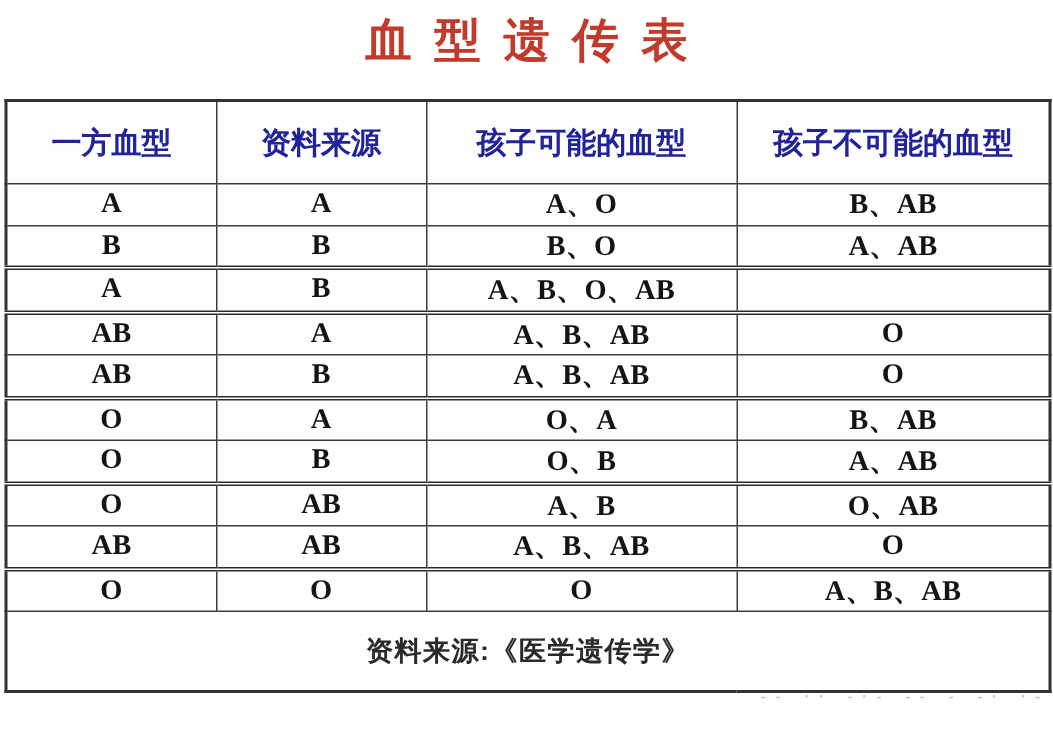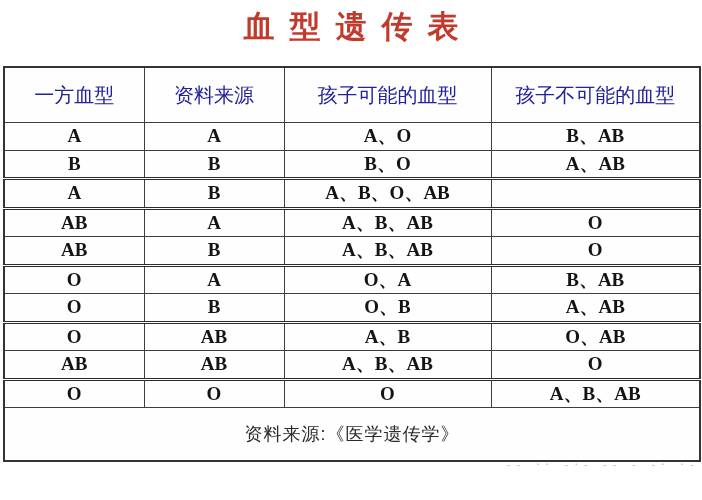--- a/index.html
+++ b/index.html
@@ -43,39 +43,39 @@
     text-align:center;
     vertical-align:middle;
     padding:0;
   }
   table.blood{border:2px solid #333;}
 
   thead th{
     height:54px;
     color:#22229a;
     font-size:20px;
-    font-weight:normal;
+    font-weight:bold;
     font-family:"Liberation Sans","DejaVu Sans",sans-serif;
   }
   tbody td{
     height:26.5px;
     color:#141414;
     font-size:19px;
     font-weight:bold;
     font-family:"Liberation Serif","DejaVu Serif",serif;
   }
   tbody tr.group-end td{
     border-bottom:3px double #2b2b2b;
   }
   tfoot td{
     height:52px;
     text-align:left;
     padding-left:30px;
     font-size:18px;
-    font-weight:normal;
+    font-weight:bold;
     color:#2a2a2a;
     font-family:"Liberation Sans","DejaVu Sans",sans-serif;
     letter-spacing:1px;
   }
 
   
   .watermark{
     position:absolute;
     right:4px;
     top:458px;

